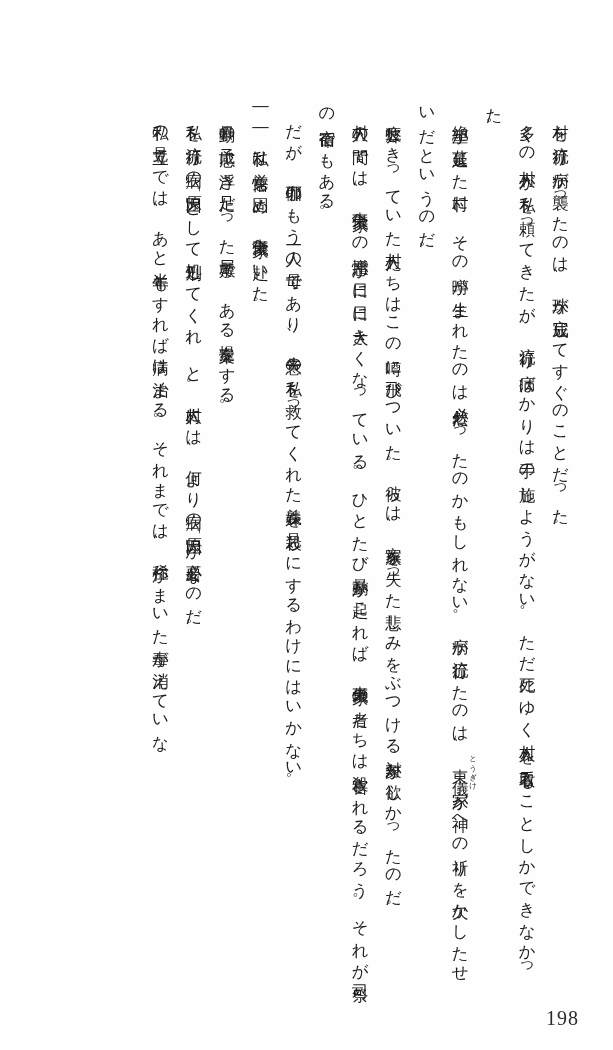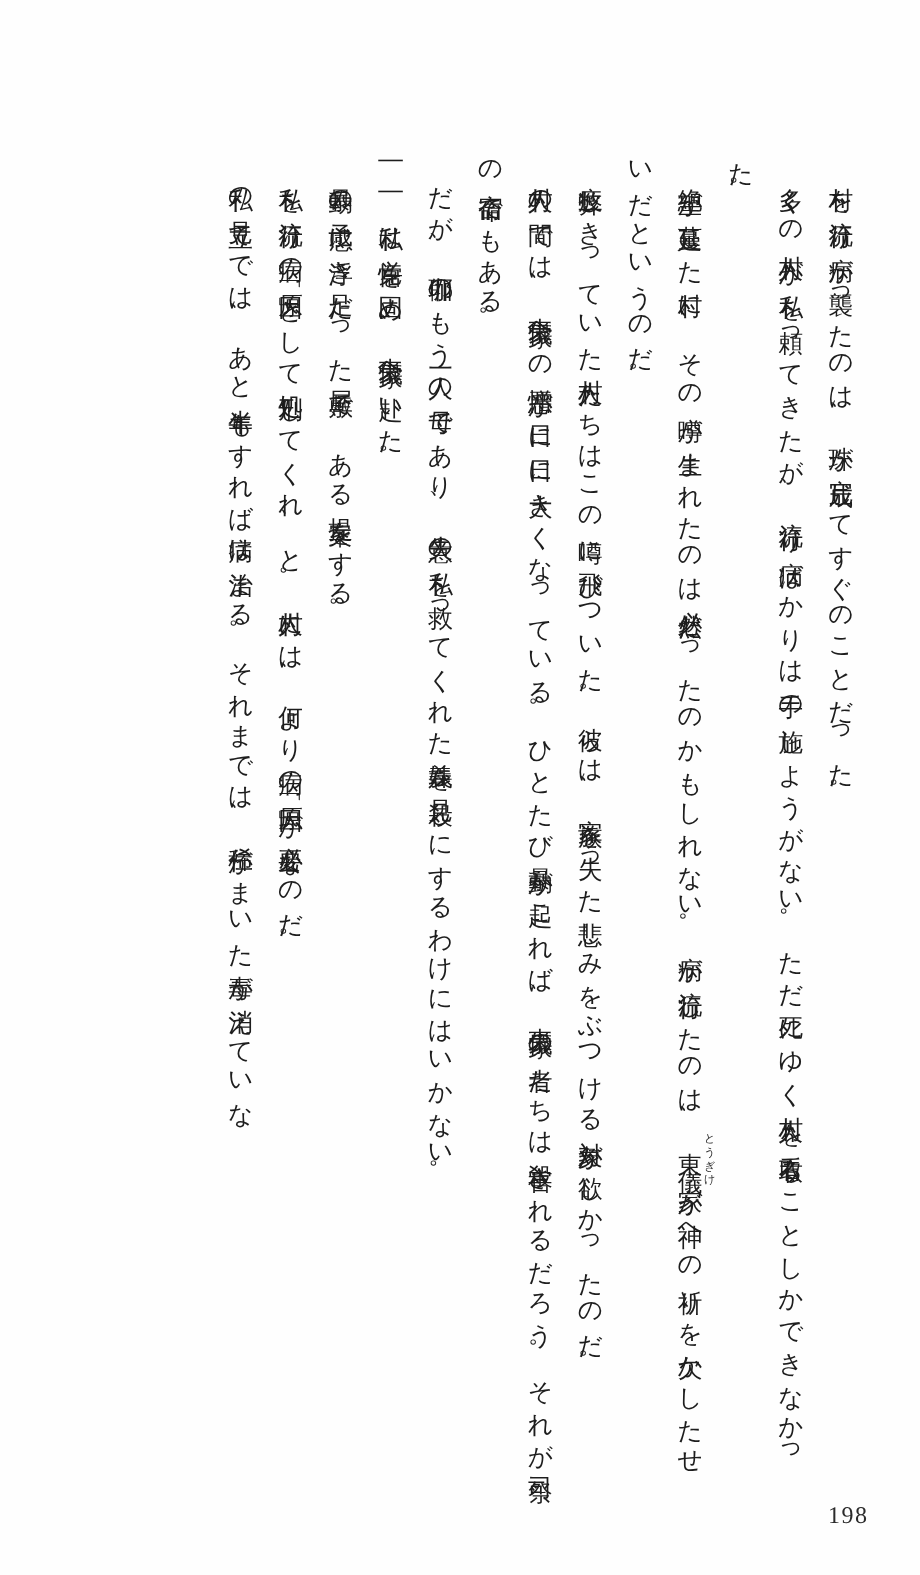--- a/index.html
+++ b/index.html
@@ -51,23 +51,23 @@
     ruby-position: over;
   }
   rt {
     font-size: 7.5px;
     letter-spacing: 0.5px;
     color: #2a2a2a;
   }
   .page-number {
     position: absolute;
     right: 34px;
-    bottom: 30px;
+    bottom: 20px;
     font-family: "Liberation Serif", serif;
-    font-size: 16px;
+    font-size: 20px;
     letter-spacing: 1px;
     color: #2b2b2b;
   }
 </style>
 </head>
 <body>
 
 <div class="page">
 
   <div class="text-block">

